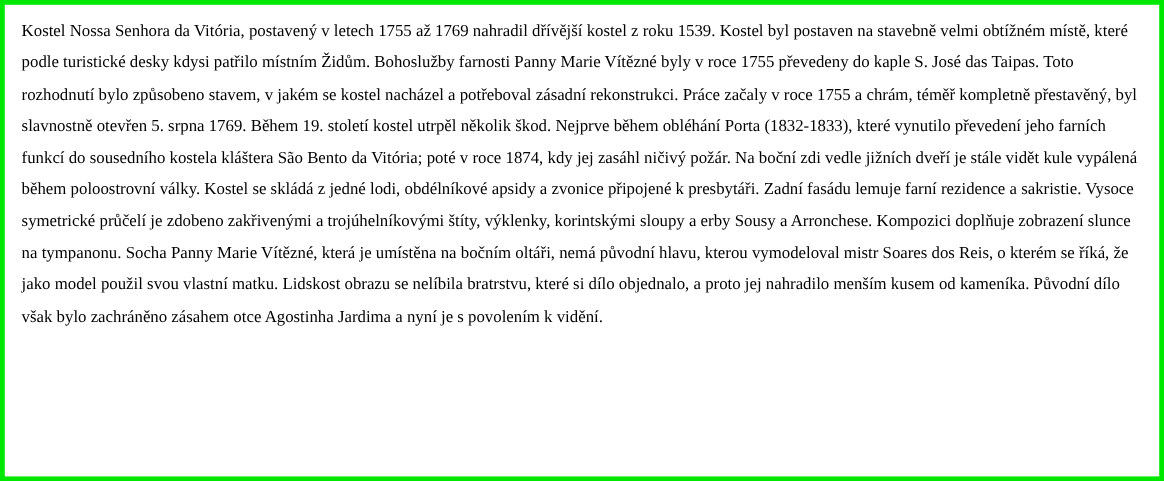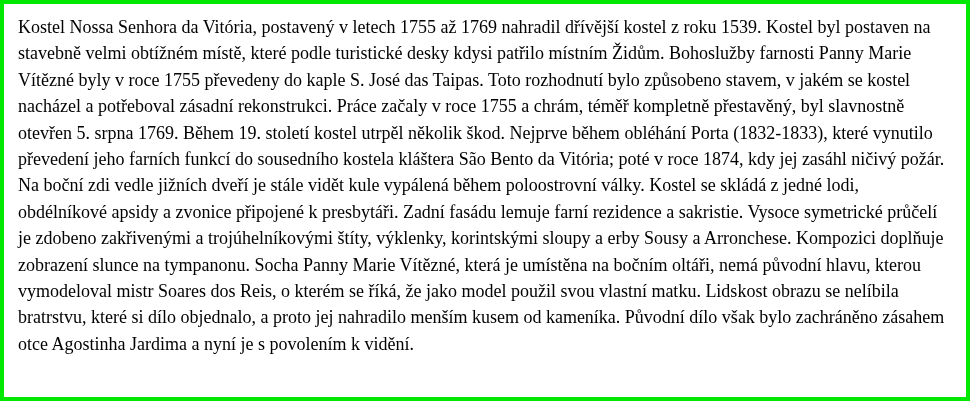--- a/index.html
+++ b/index.html
@@ -18,21 +18,21 @@
     width: 970px;
     height: 401px;
     border: 4px solid #00e800;
     background: #ffffff;
     padding: 10px 14px 10px 14px;
   }
   .article {
     box-sizing: border-box;
     width: 100%;
     height: 100%;
-    font-size: 18px;
+    font-size: 14px;
     line-height: 26.4px;
     color: #000000;
     text-align: left;
     white-space: normal;
   }
 </style>
 </head>
 <body>
 
 <div class="frame">

